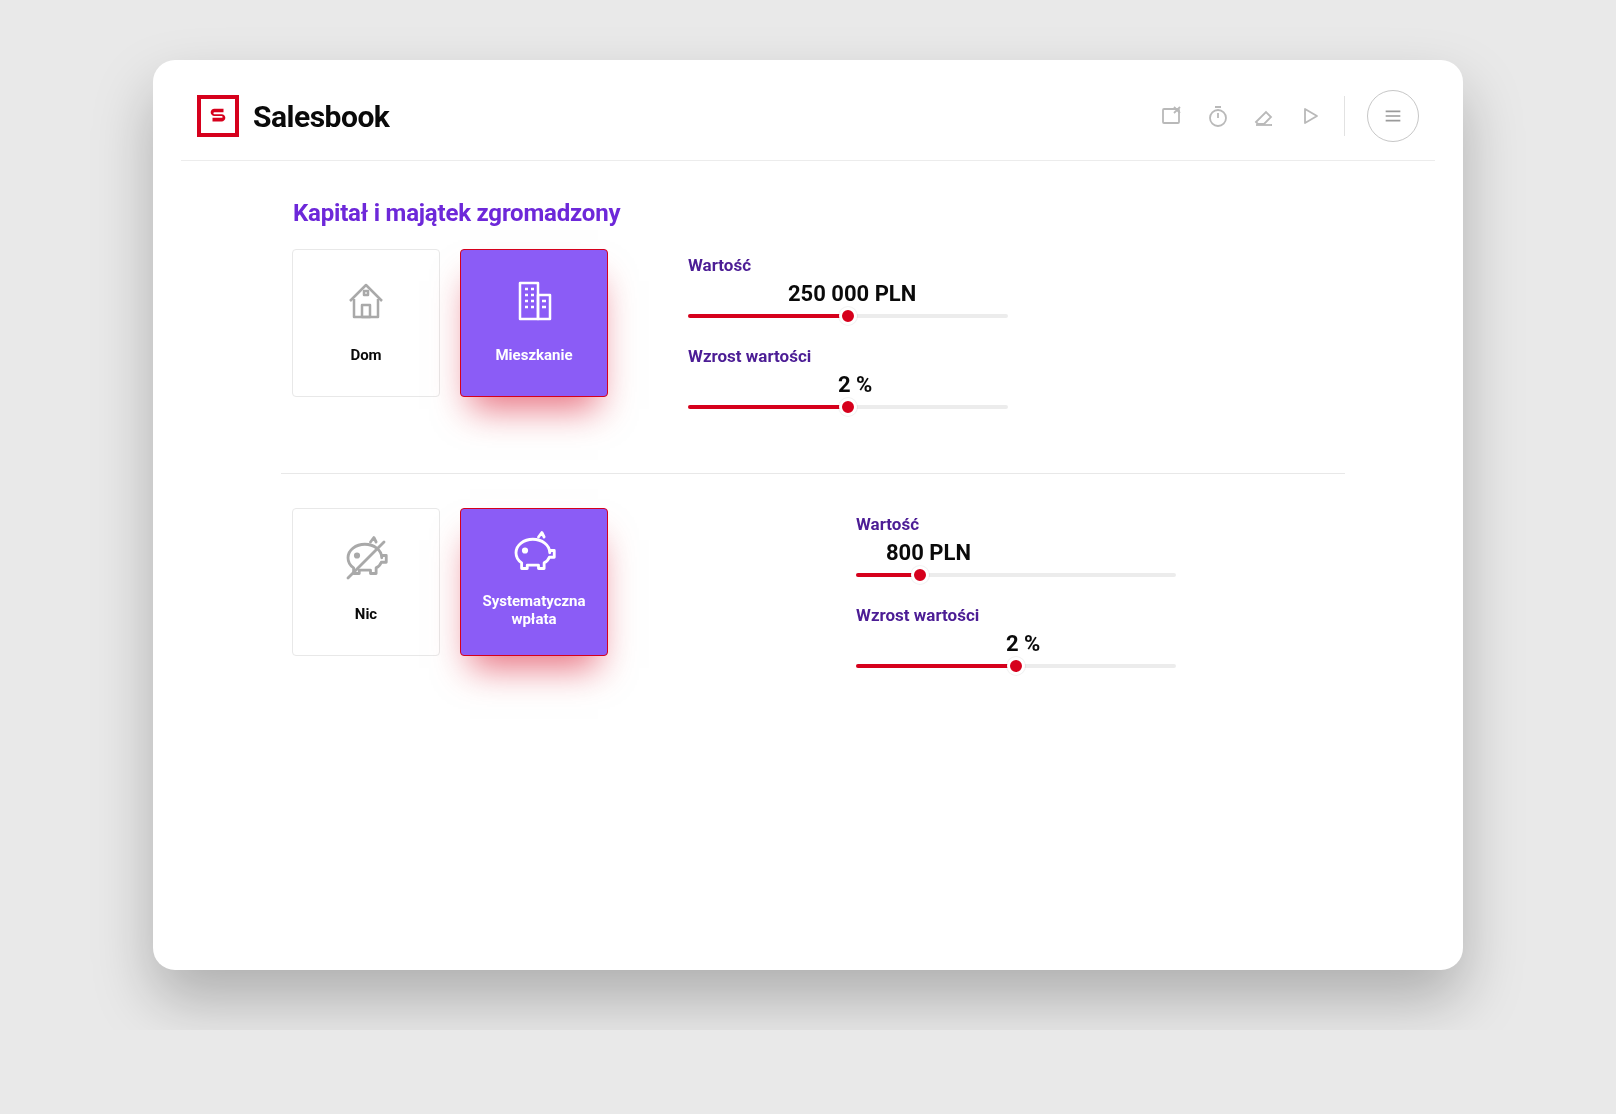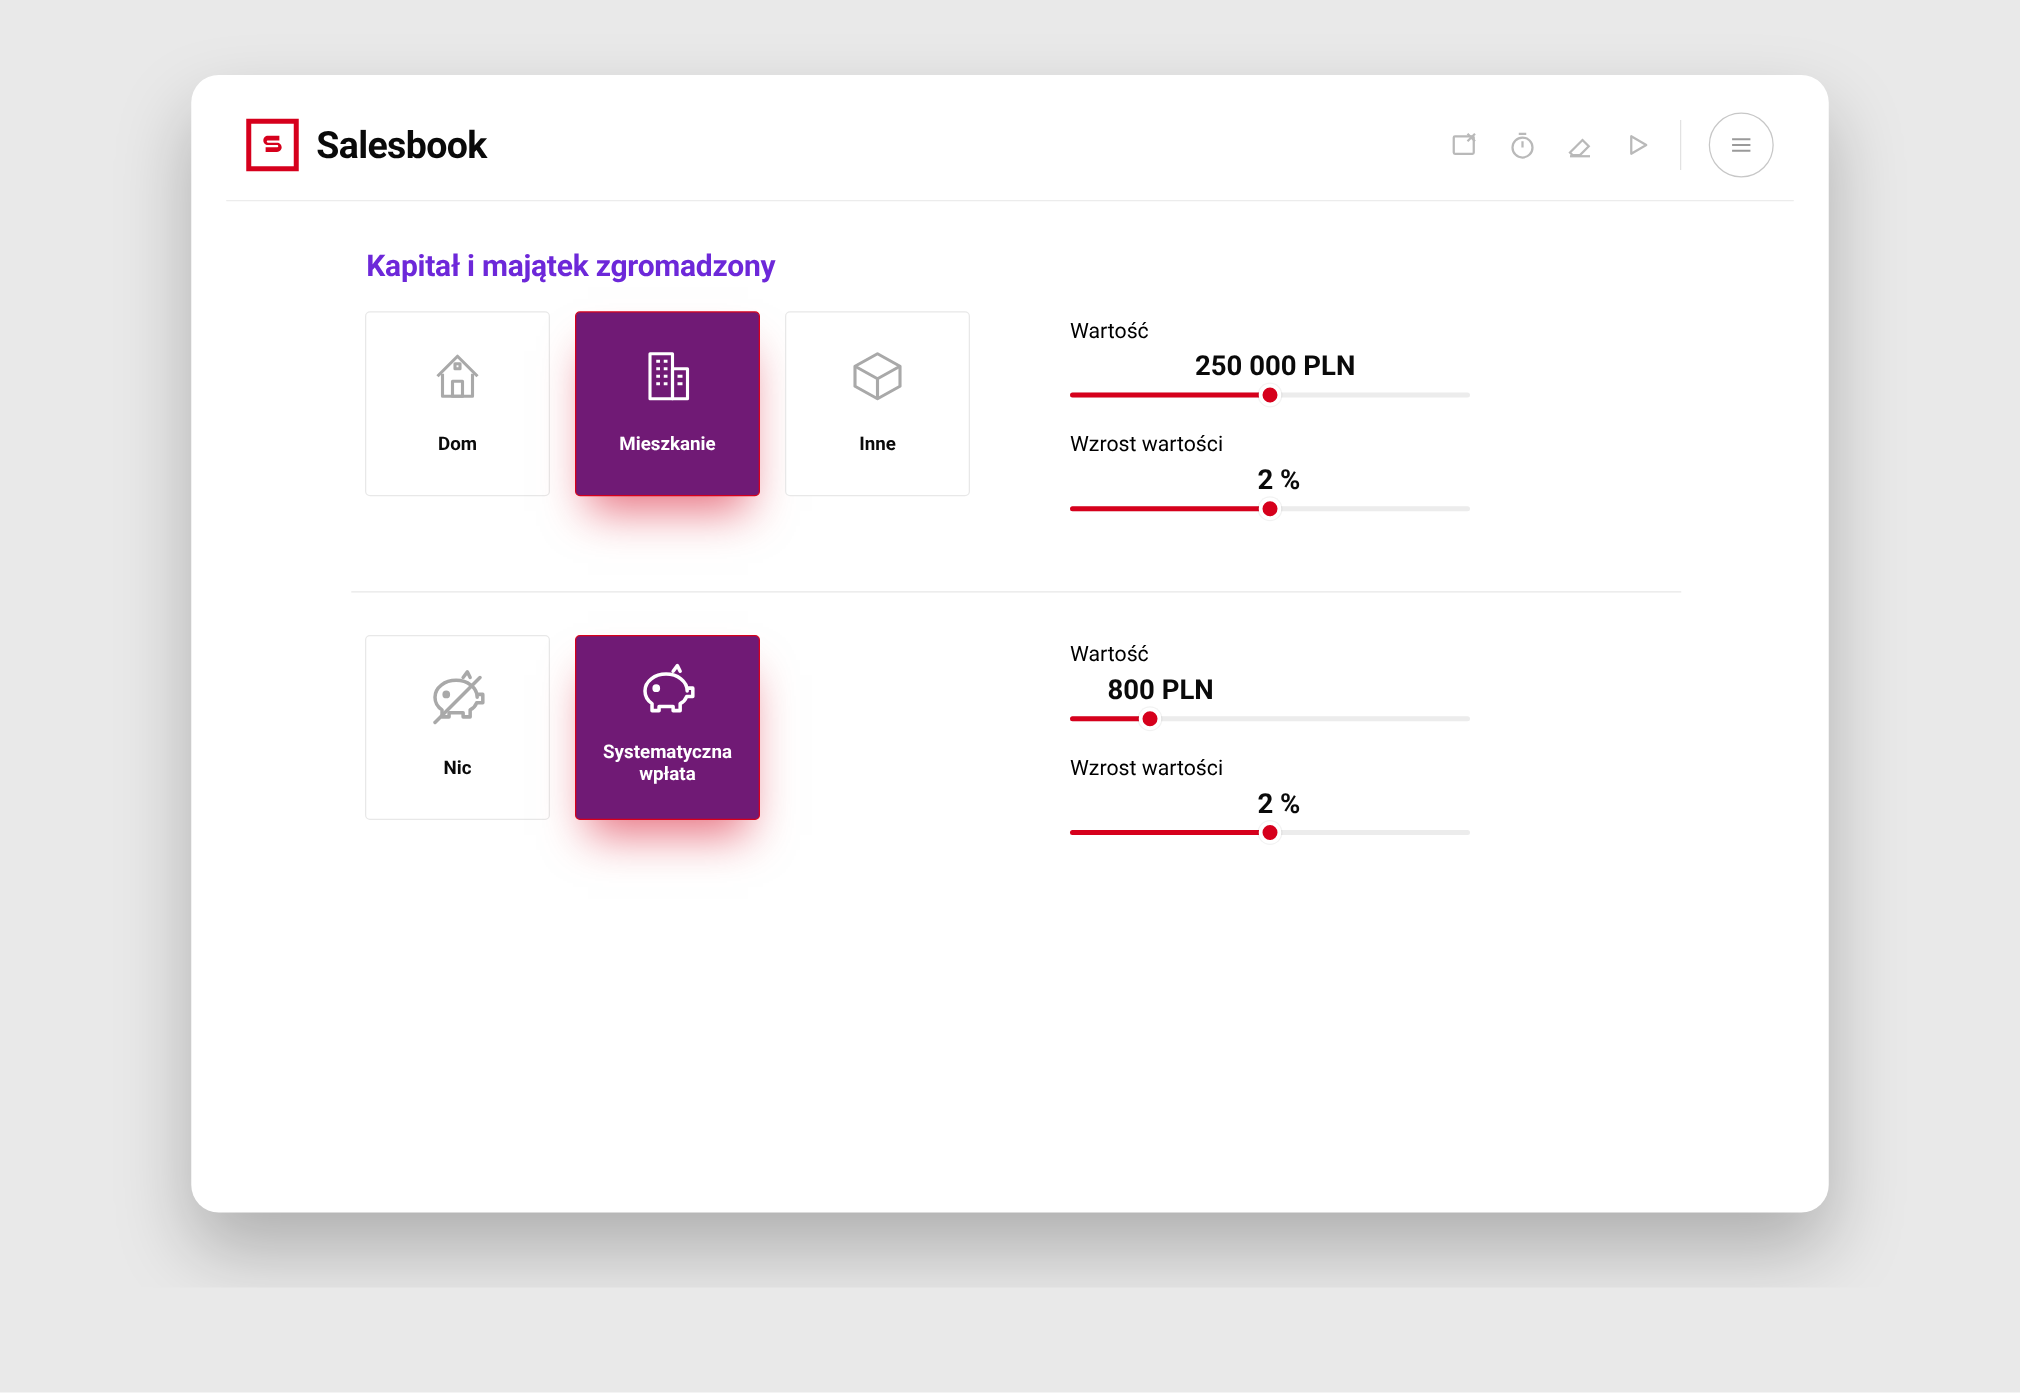--- a/index.html
+++ b/index.html
@@ -86,21 +86,21 @@
     border-radius:4px;
     display:flex;flex-direction:column;align-items:center;justify-content:center;
     gap:18px;
     cursor:pointer;
     background:#fff;
     box-sizing:border-box;
     text-align:center;
     padding:0 8px 8px 8px;
   }
   .card.active{
-    background:#701a75;
+    background:#8b5cf6;
     border-color:#d6001c;
     box-shadow:0 22px 34px -10px rgba(214,0,28,0.55);
   }
   .card .ic{width:54px;height:54px;display:flex;align-items:center;justify-content:center}
   .card .lbl{
     font-size:15px;
     font-weight:700;
     color:#0a0a0a;
     line-height:1.2;
   }
@@ -108,22 +108,23 @@
   .card.active .ic{color:#fff;}
   .card .ic{color:#a9a9a9;}
 
   .sliders{
     flex:1;
     padding-top:6px;
   }
   .slider-group{margin-bottom:28px;}
   .slider-label{
     font-size:17px;
-    color:#000000;
+    color:#4c1d95;
     margin:0 0 6px 0;
+    font-weight:bold;
   }
   .slider-value{
     font-size:22px;
     font-weight:700;
     color:#0a0a0a;
     margin-bottom:8px;
   }
   .track{
     position:relative;
     height:4px;
@@ -217,29 +218,20 @@
             <svg width="48" height="48" viewBox="0 0 48 48" fill="none" stroke="currentColor" stroke-width="2.5" stroke-linejoin="round">
               <rect x="10" y="6" width="18" height="36"></rect>
               <rect x="28" y="18" width="12" height="24"></rect>
               <path d="M15 12 h3 M21 12 h3 M15 18 h3 M21 18 h3 M15 24 h3 M21 24 h3 M15 30 h3 M21 30 h3"></path>
               <path d="M32 24 h4 M32 30 h4"></path>
             </svg>
           </span>
           <span class="lbl">Mieszkanie</span>
         </div>
 
-        <div class="card">
-          <span class="ic">
-            <svg width="48" height="48" viewBox="0 0 48 48" fill="none" stroke="currentColor" stroke-width="2.5" stroke-linejoin="round">
-              <path d="M24 6 L42 16 V32 L24 42 L6 32 V16 Z"></path>
-              <path d="M6 16 L24 26 L42 16 M24 26 V42"></path>
-            </svg>
-          </span>
-          <span class="lbl">Inne</span>
-        </div>
       </div>
 
       <div class="sliders">
         <div class="slider-group">
           <p class="slider-label">Wartość</p>
           <div class="slider-value" style="padding-left:100px">250 000 PLN</div>
           <div class="track">
             <div class="fill" style="width:50%"></div>
             <div class="knob" style="left:50%"></div>
           </div>

